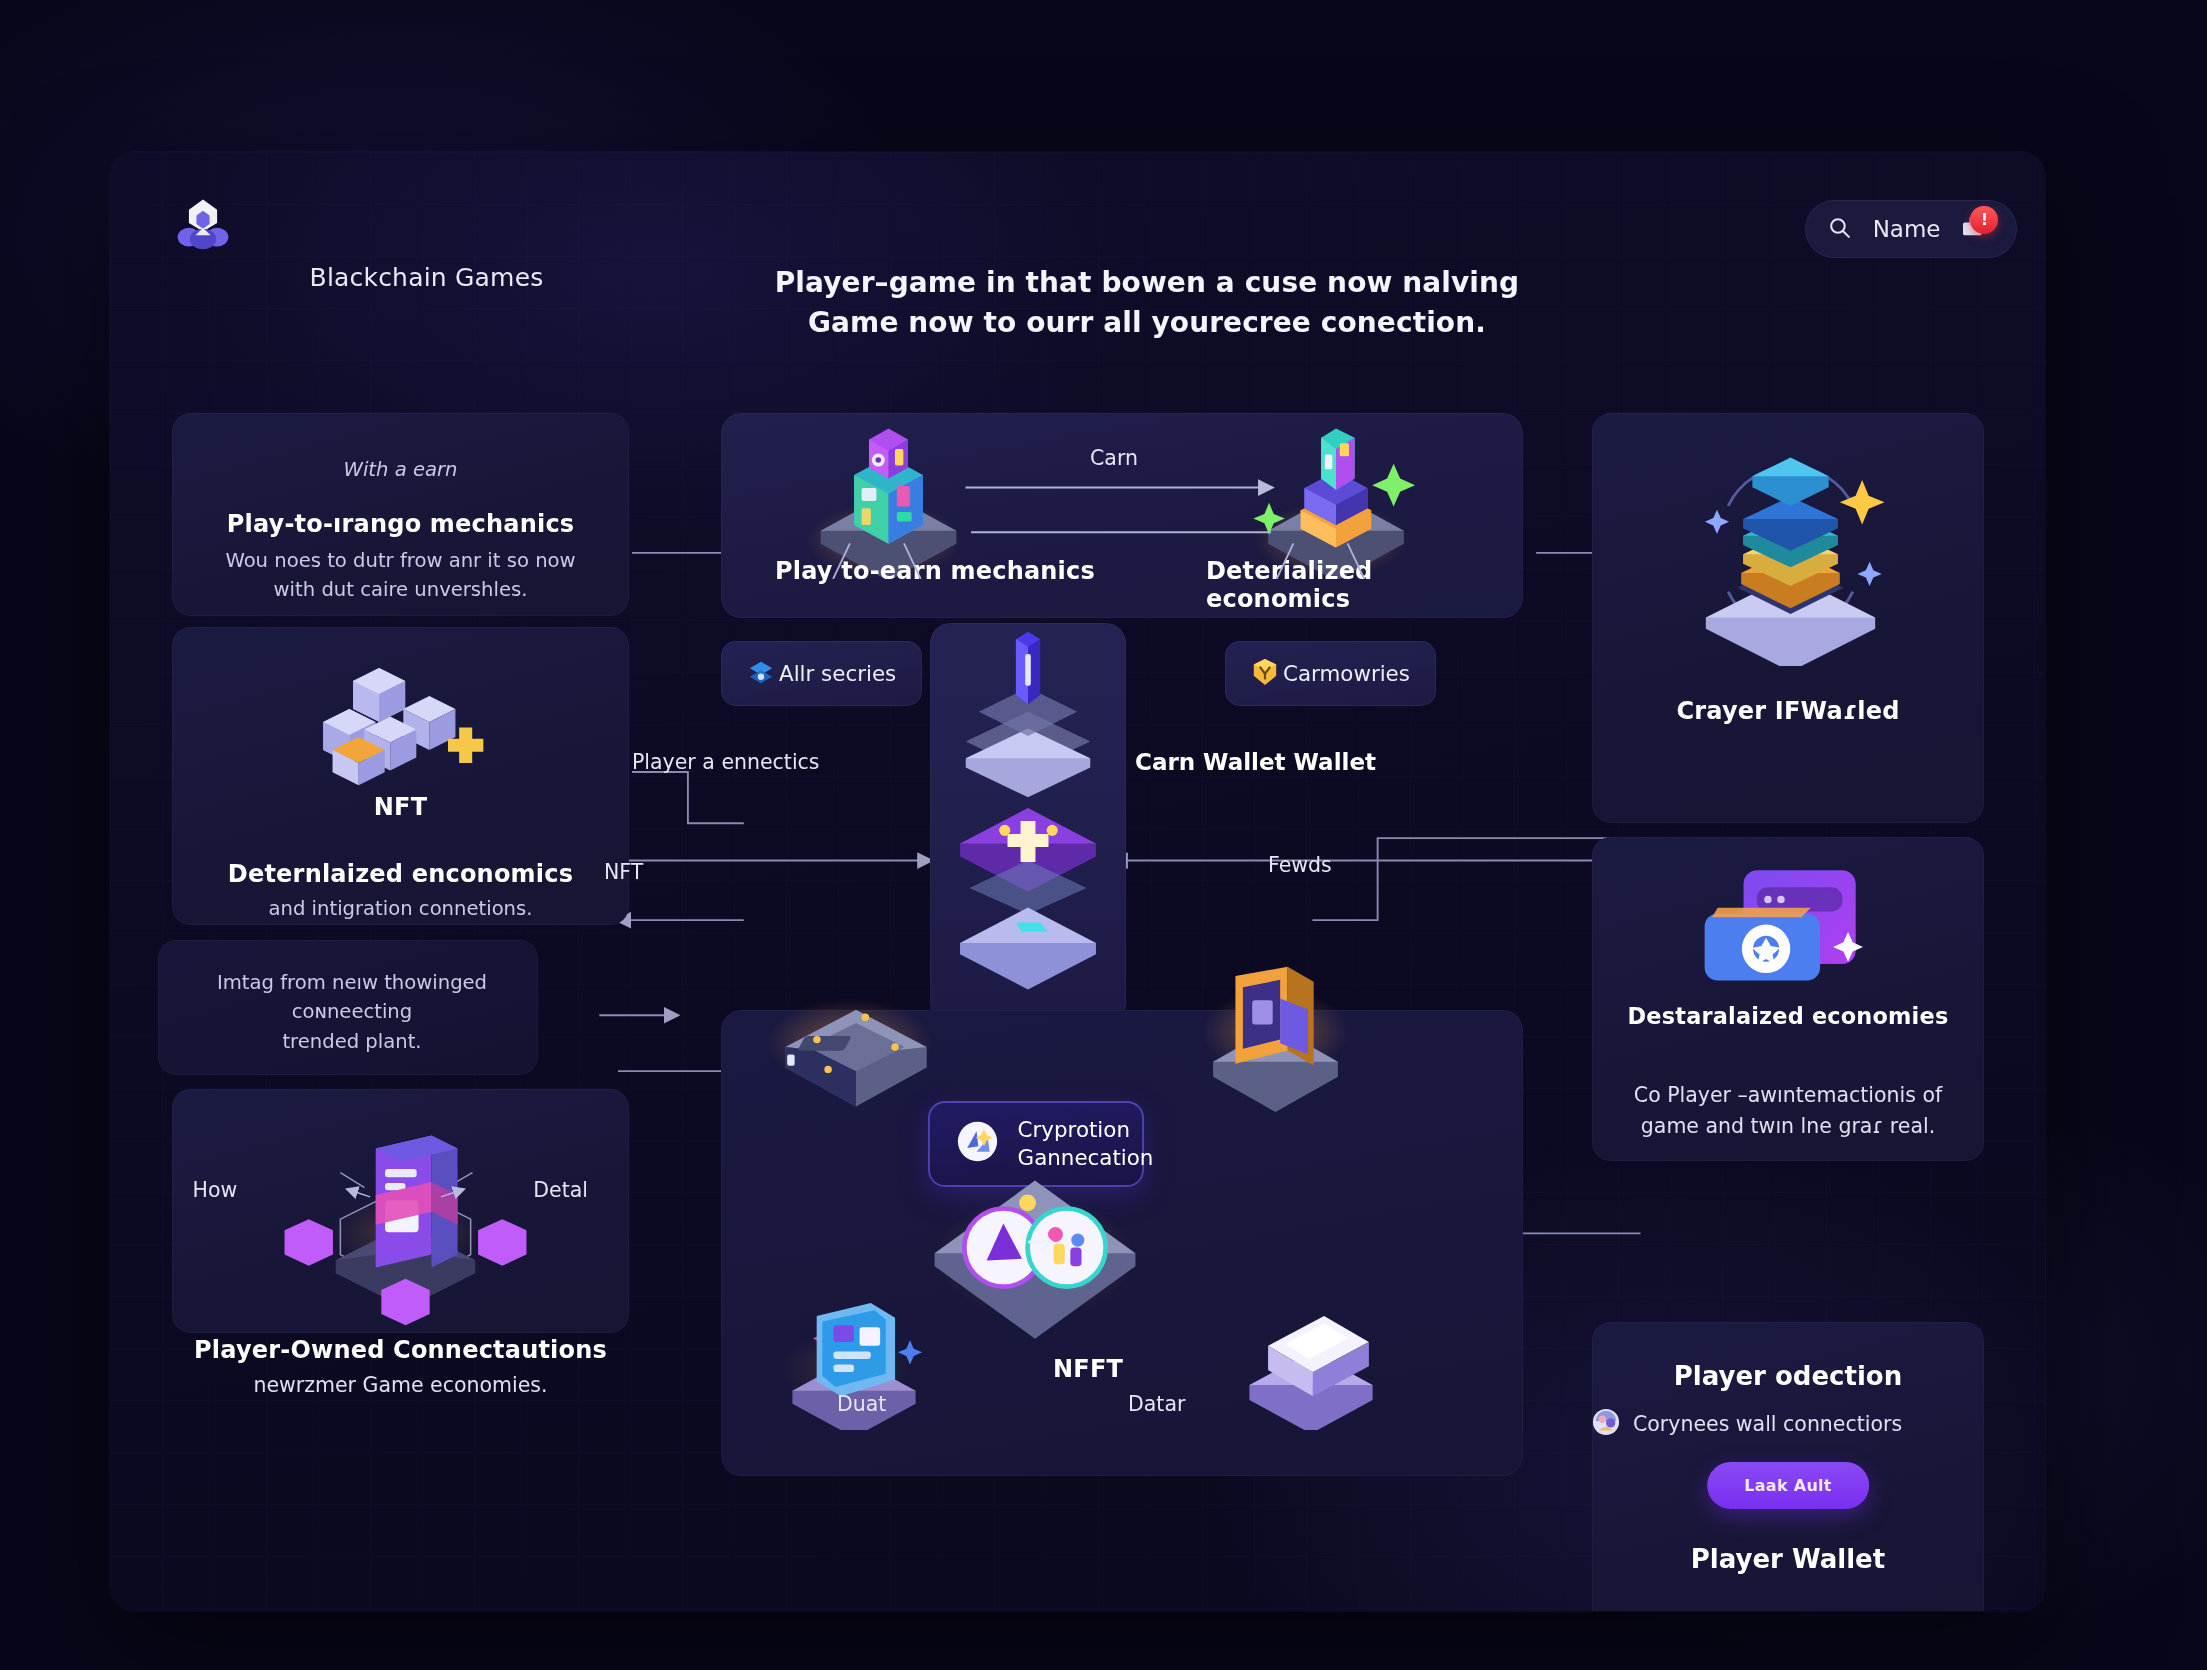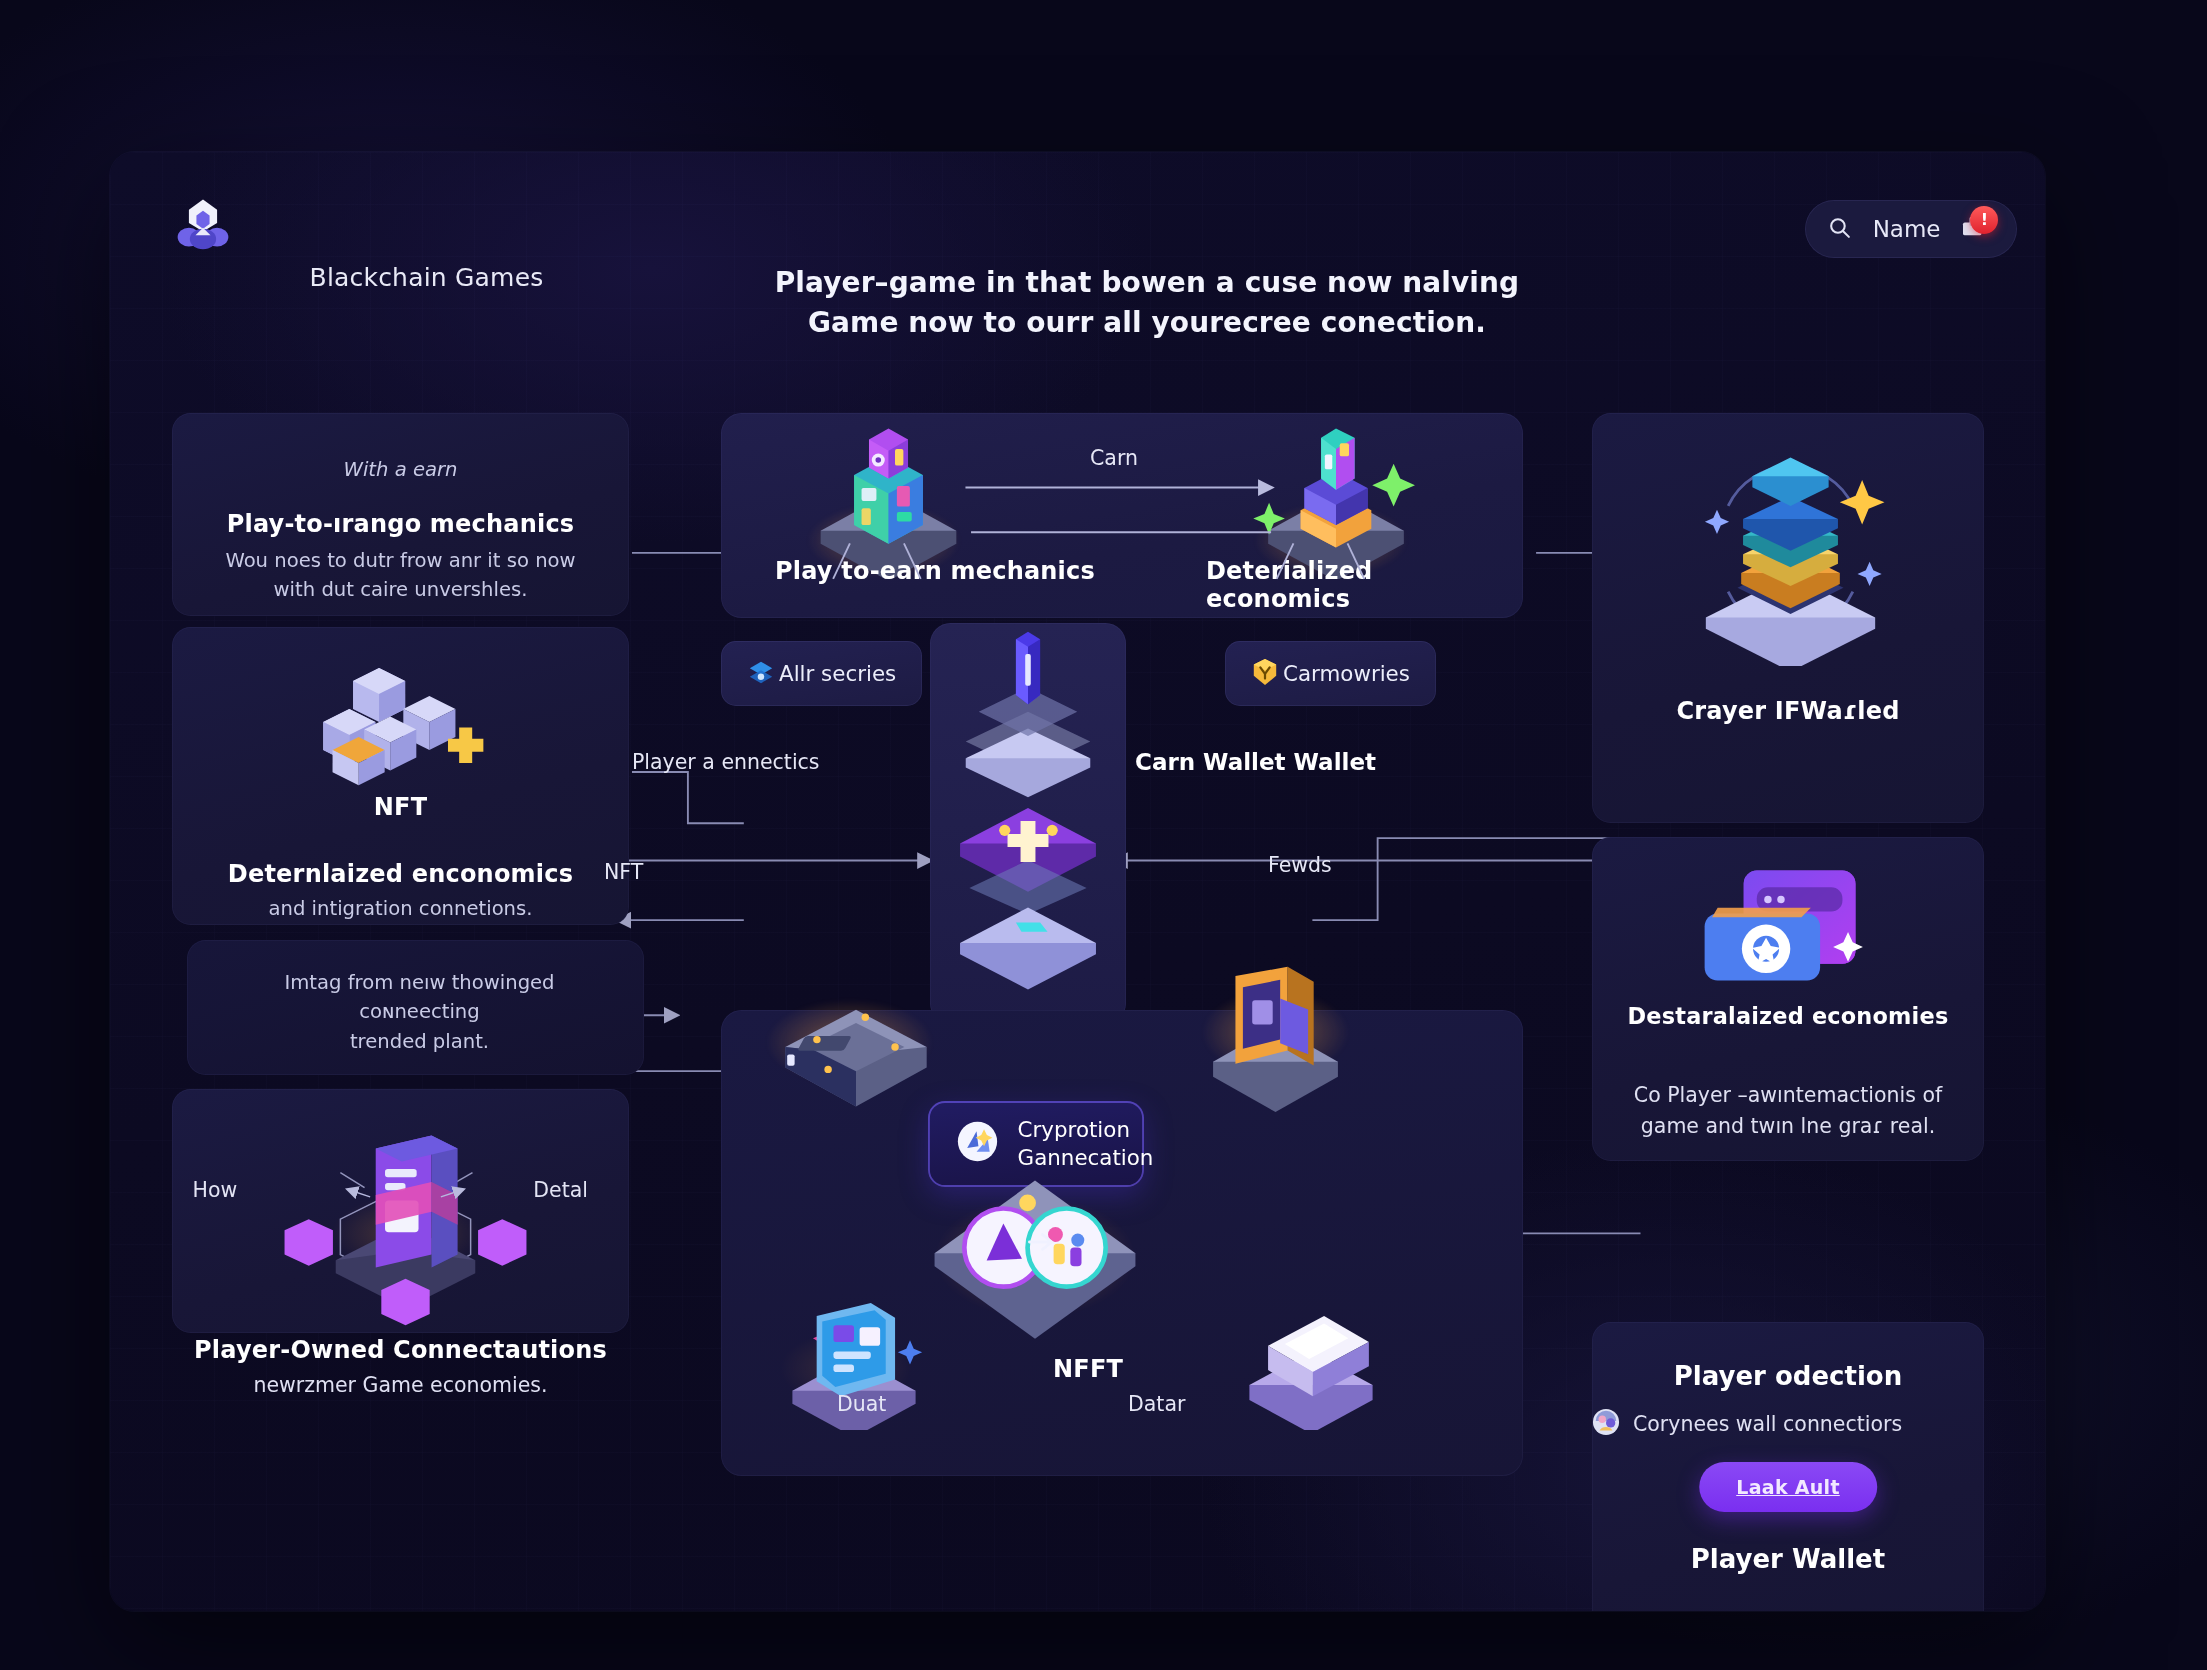--- a/index.html
+++ b/index.html
@@ -100,23 +100,22 @@
   .glass-pill{
     position:absolute; display:flex; align-items:center; gap:18.6px;
     padding:15px 28px; border-radius:17px;
     background:linear-gradient(175deg,#211c63,#191346);
     box-shadow: inset 0 0 0 1.9px rgba(122,99,255,.55), 0 9.3px 28px rgba(70,45,190,.35);
   }
   .glass-pill .gtext{ color:#fff; font-size:21.4px; line-height:1.3; }
   .cta{
     position:absolute; padding:14px 37px; border-radius:26px;
     background:linear-gradient(180deg,#8a49f5,#7a2ff0);
-    color:#f2e9ff; font-size:19px; font-weight:700; letter-spacing:0.3px;
+    color:#f2e9ff; font-size:16px; font-weight:700; letter-spacing:0.3px;
     box-shadow:0 7.5px 22.4px rgba(122,47,240,.38);
-    text-decoration:underline;
   }
 
   
   .wlabel{ position:absolute; color:#e6e7f6; font-size:20.5px; white-space:nowrap; }
   .wlabel.b{ font-weight:700; color:#fff; font-size:23px; }
 
   
   .glow{
     position:absolute; border-radius:50%;
     background:radial-gradient(closest-side, rgba(255,168,60,.40), rgba(255,140,30,0) 72%);
@@ -244,21 +243,21 @@
             <path d="M50 116 L22 102 L22 126 L50 140 Z" fill="#c6c7f2"></path>
             <path d="M158 78 h14 v12 h12 v14 h-12 v12 h-14 v-12 h-12 v-14 h12 z" fill="#f7c846"></path>
           </g>
         </svg>
       </div>
       <div class="t-center tx-bold" style="margin-top:166px;">NFT</div>
       <div class="t-center tx-bold" style="margin-top:39px;">Deternlaized enconomics</div>
       <div class="t-center tx-sm" style="margin-top:5.6px;">and intigration connetions.</div>
     </div>
 
-    <div class="card flat" style="left:77px; top:788px; width:457px; height:135px;padding-left:8px;">
+    <div class="card flat" style="left:48px; top:788px; width:380px; height:135px;padding-left:8px;">
       <div class="t-center tx-sm" style="margin-top:28px;">Imtag from neıw thowinged</div>
       <div class="t-center tx-sm">coɴneecting</div>
       <div class="t-center tx-sm">trended plant.</div>
     </div>
 
     <div class="card" style="left:62px; top:937px; width:457px; height:244px;">
       <div class="glow" style="left:131px; top:93px; width:205px; height:103px; opacity:.55;"></div>
       <div class="art" style="left:103px; top:26px;">
         <svg width="261" height="214" viewBox="0 0 280 230">
           <g stroke="#a9abd4" stroke-width="1.6" fill="none" opacity=".85">

